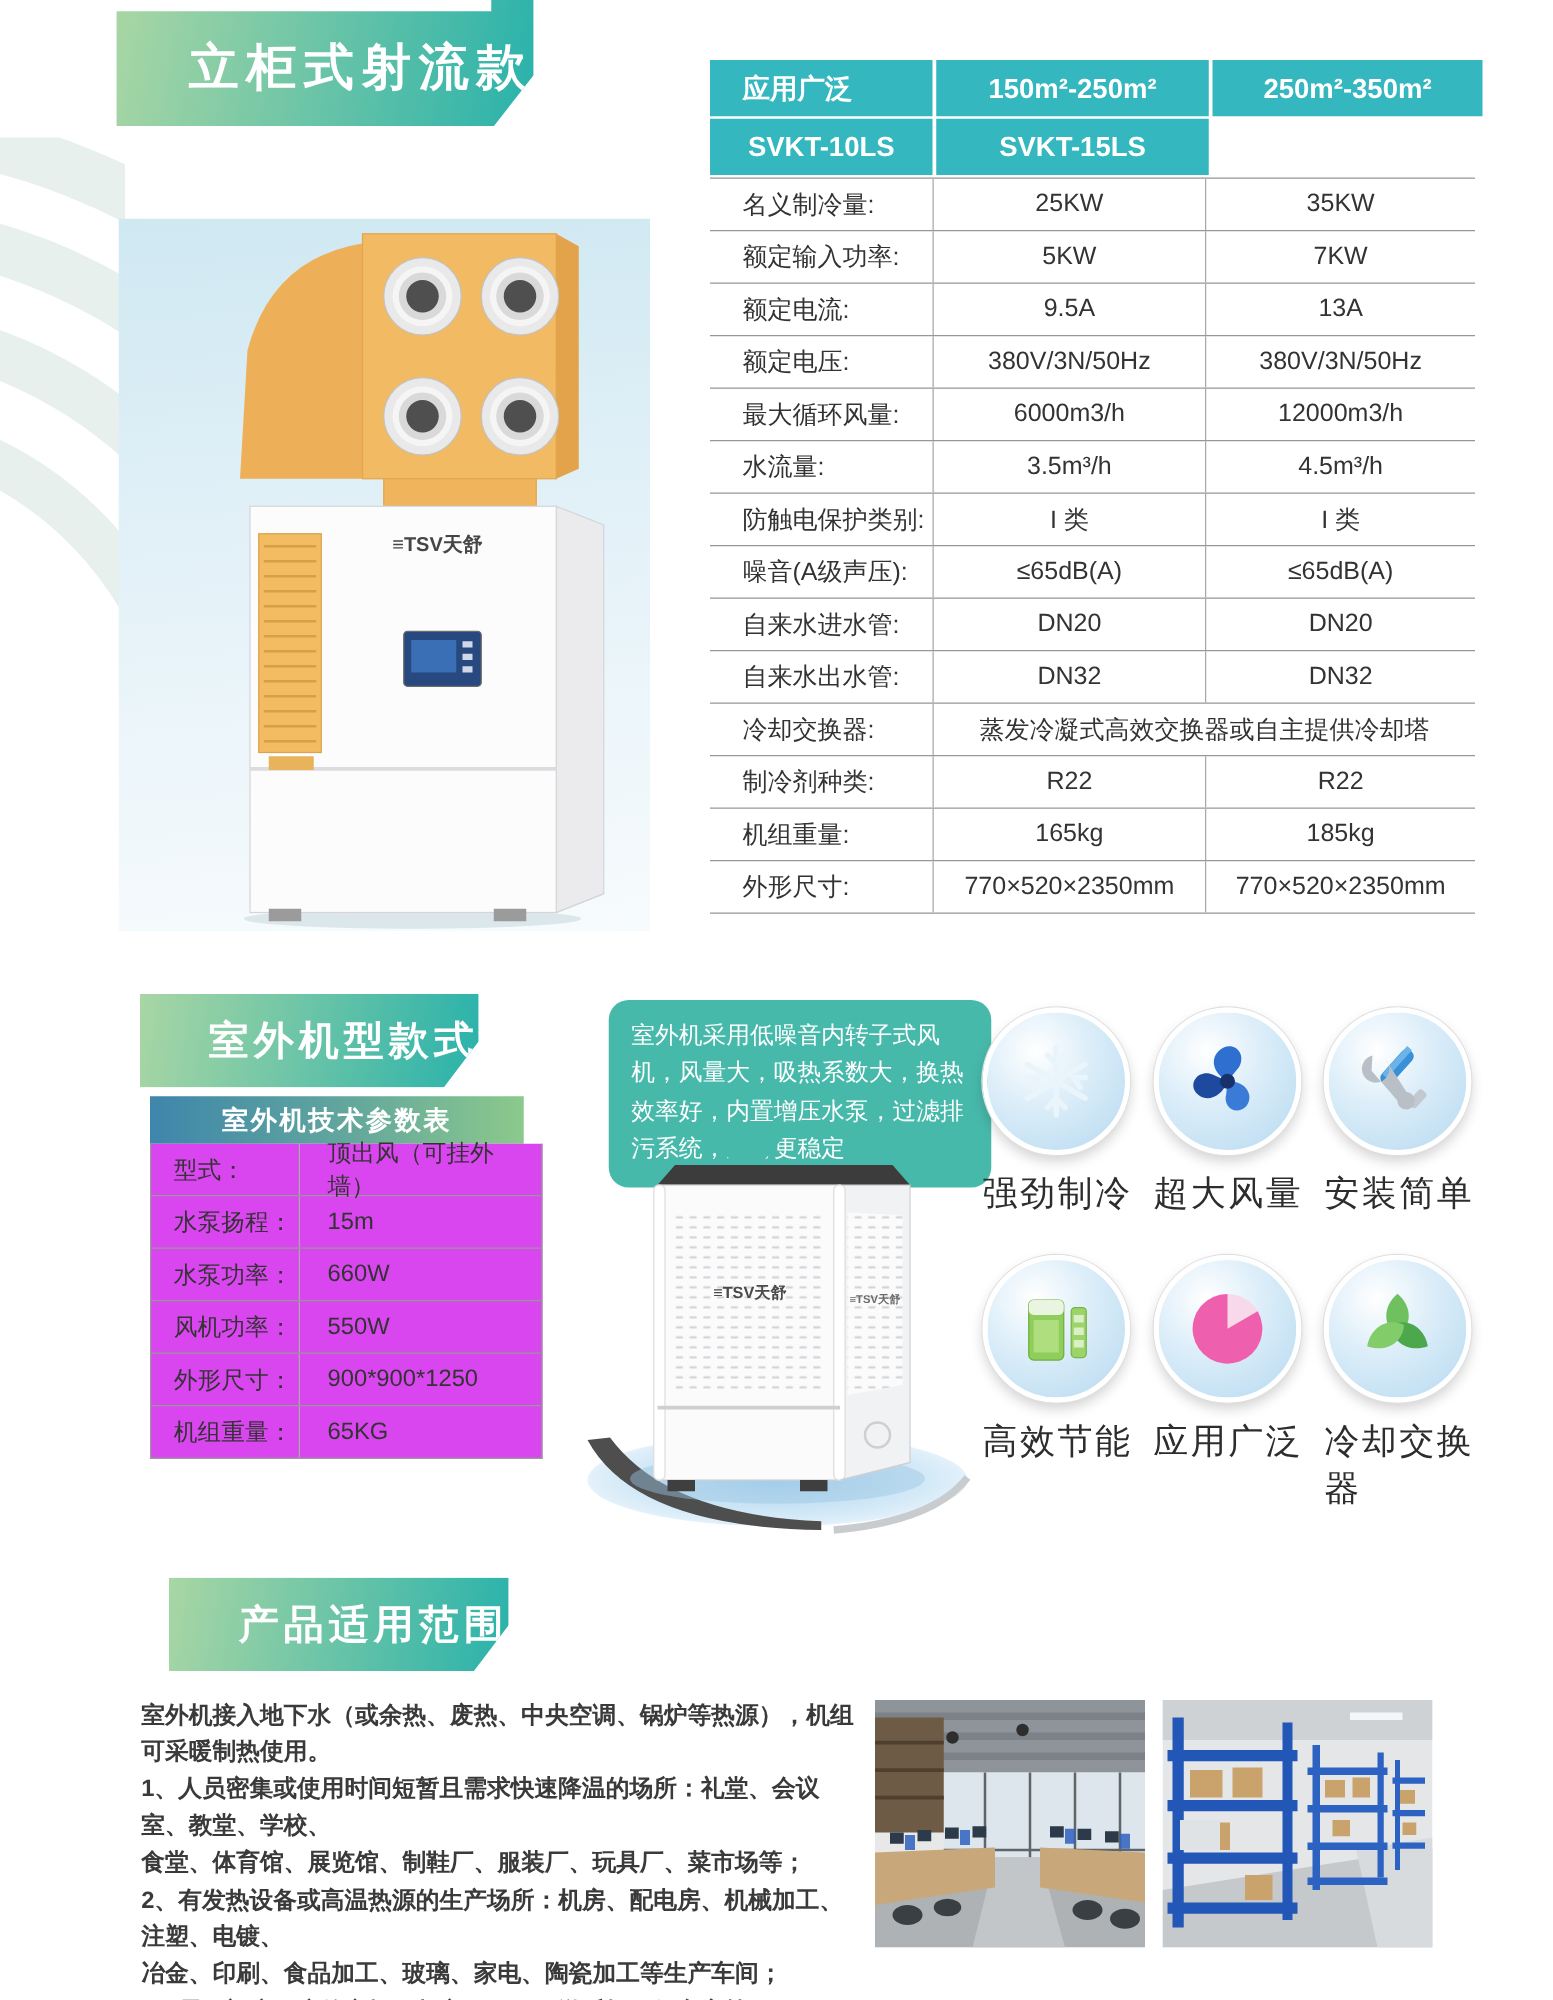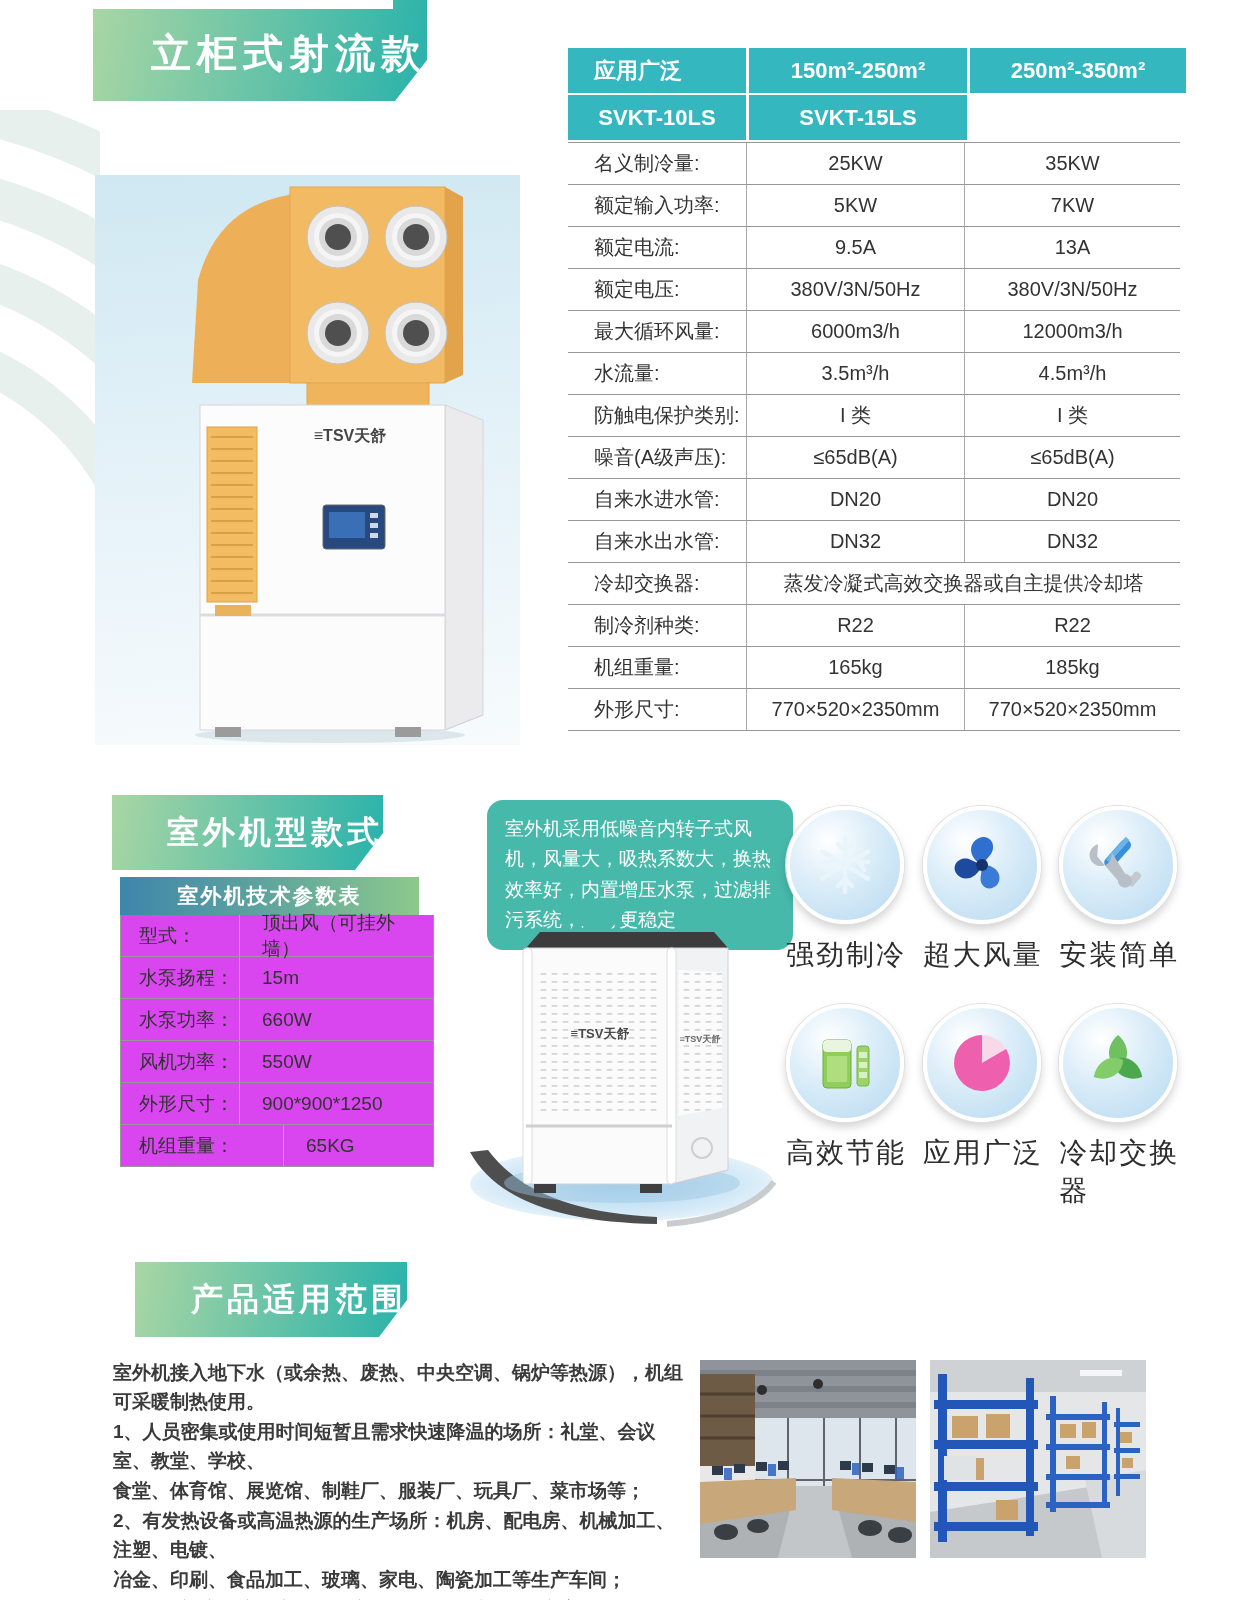--- a/index.html
+++ b/index.html
@@ -38,21 +38,21 @@
   
   .unit-panel{left:95px;top:175px;width:425px;height:570px;
               background:linear-gradient(175deg,#cfe8f2 0%,#e3f1f8 45%,#f7fbfd 100%);}
 
   
   .sub-title{left:120px;top:877px;width:299px;height:38px;display:flex;align-items:center;justify-content:center;
              color:#fff;font-size:21px;font-weight:bold;letter-spacing:2px;
              background:linear-gradient(90deg,#3e86ab 0%,#64a89c 55%,#8cc98c 100%);}
   .out-table{left:120px;top:915px;width:312px;border:1px solid #979797;border-top:none;background:#d946ef;}
   .out-row{display:grid;grid-template-columns:118px 192px;border-bottom:1px solid #979797;}
-  .out-row:last-child{border-bottom:none;gap:44px;}
+  .out-row:last-child{border-bottom:none;}
   .out-row>div{height:41px;display:flex;align-items:center;font-size:19px;}
   .out-row .lab{padding-left:18px;}
   .out-row .val{border-left:1px solid #a9a9a9;padding-left:22px;}
 
   .callout{left:487px;top:800px;width:306px;background:#47b9ab;border-radius:16px;color:#fff;
            font-size:19px;line-height:1.6;padding:14px 18px;box-sizing:border-box;}
   .callout-tail{left:547px;top:900px;width:88px;height:40px;background:#47b9ab;
                 clip-path:polygon(0 0,100% 0,62% 100%);}
 
   

